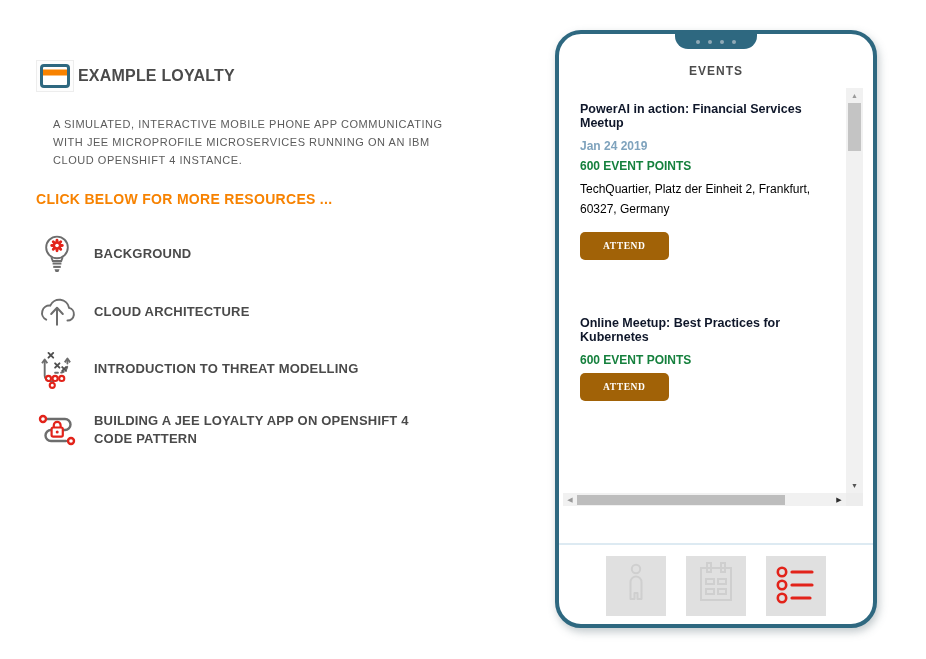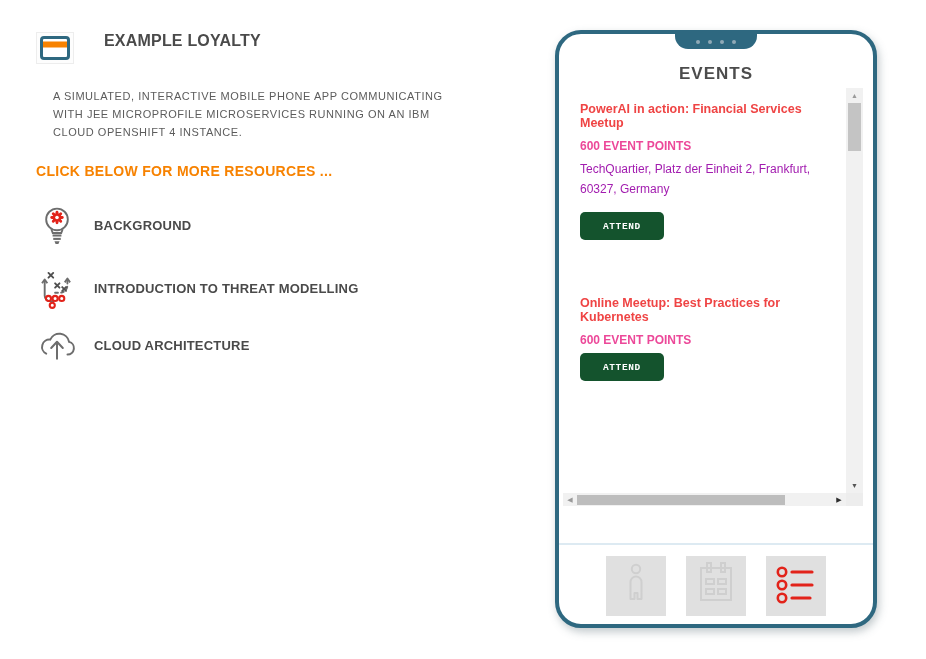--- a/index.html
+++ b/index.html
@@ -1,21 +1,21 @@
 <!DOCTYPE html>
 <html><head>
 <meta charset="utf-8">
 <style>
   * { margin:0; padding:0; box-sizing:border-box; }
   html,body { width:926px; height:659px; background:#ffffff; overflow:hidden;
     font-family:"Liberation Sans", sans-serif; }
 
   
   .left-panel { position:absolute; left:36px; top:32px; width:420px; }
-  .header-row { display:flex; gap:30px; }
+  .header-row { display:flex; align-items:center; gap:4px;margin-top:28px; }
   .card-icon-box { width:38px; height:32px; border:1px solid #ededed; background:#fdfdfd;
     display:flex; align-items:center; justify-content:center; }
   .page-title { font-size:16px; font-weight:bold; color:#4a4a4a; letter-spacing:0.2px; }
   .description { margin-top:23px; width:400px; font-size:11px; color:#5c5c5c;
     letter-spacing:0.55px; line-height:18px;margin-left:17px; }
   .cta { margin-top:22px; font-size:14px; font-weight:bold; color:#F78200; letter-spacing:0.3px; }
   .resources { margin-top:26px; }
   .resource-row { display:flex; align-items:center; gap:16px; margin-bottom:22px; cursor:pointer; }
   .resource-icon { width:42px; display:flex; align-items:center; justify-content:center; flex:0 0 42px; }
   .resource-label { font-size:13px; font-weight:bold; color:#4a4a4a; letter-spacing:0.2px;
@@ -23,34 +23,34 @@
 
   
   .phone { position:absolute; left:555px; top:30px; width:322px; height:598px;
     background:#ffffff; border:4px solid #2e6880; border-radius:26px;
     box-shadow:2px 4px 8px rgba(80,100,110,0.35); }
   .phone-inner { position:absolute; inset:0; border-radius:21px; overflow:hidden; }
   .notch { position:absolute; top:0; left:50%; transform:translateX(-50%);
     width:82px; height:15px; background:#2e6880; border-radius:0 0 13px 13px;
     display:flex; align-items:center; justify-content:center; gap:8px; }
   .notch-dot { width:4px; height:4px; border-radius:50%; background:#8fa9b6; }
-  .screen-title { margin-top:30px; text-align:center; font-size:17px; font-weight:bold;
+  .screen-title { margin-top:30px; text-align:center; font-size:12px; font-weight:bold;
     color:#4c4c4c; letter-spacing:1px; }
 
   
   .scroll-area { position:absolute; left:4px; top:54px; width:300px; height:418px; background:#fff; }
   .events-content { position:absolute; left:0; top:0; right:17px; bottom:13px;
     overflow:hidden; padding:14px 15px 0 17px; }
-  .event-title { font-size:12.5px; font-weight:bold; color:#ef4444; margin-bottom:9px; }
+  .event-title { font-size:12.5px; font-weight:bold; color:#0f172a; margin-bottom:9px; }
   .event-date { font-size:12px; font-weight:bold; color:#7FA3BD; margin-bottom:6px; }
-  .event-points { font-size:12px; font-weight:bold; color:#ec4899; margin-bottom:6px; }
-  .event-address { font-size:12px; color:#a21caf; line-height:20px; margin-bottom:13px; }
-  .attend-btn { background:#14532d; color:#ffffff; border:none; border-radius:5px;
+  .event-points { font-size:12px; font-weight:bold; color:#15803d; margin-bottom:6px; }
+  .event-address { font-size:12px; color:#000000; line-height:20px; margin-bottom:13px; }
+  .attend-btn { background:#a16207; color:#ffffff; border:none; border-radius:5px;
     height:28px; padding:0 23px; font-size:9.5px; font-weight:bold; letter-spacing:0.6px;
-    font-family:Liberation Mono, monospace; cursor:pointer; }
+    font-family:Liberation Serif, serif; cursor:pointer; }
   .event-card { margin-bottom:56px; }
 
   
   .vscrollbar { position:absolute; right:0; top:0; bottom:13px; width:17px; background:#f1f1f1; }
   .v-up, .v-down { position:absolute; left:0; width:17px; height:15px; display:flex;
     align-items:center; justify-content:center; font-size:7px; cursor:pointer; }
   .v-up { top:0; color:#9a9a9a; }
   .v-down { bottom:0; color:#555555; }
   .v-thumb { position:absolute; left:2px; right:2px; top:15px; height:48px; background:#c4c4c4; cursor:grab; }
   .hscrollbar { position:absolute; left:0; right:17px; bottom:0; height:13px; background:#f1f1f1; }
@@ -100,20 +100,31 @@
             <line x1="17" y1="7.4" x2="17" y2="18.6"></line>
             <line x1="11.4" y1="13" x2="22.6" y2="13"></line>
             <line x1="13" y1="9" x2="21" y2="17"></line>
             <line x1="21" y1="9" x2="13" y2="17"></line>
           </g>
           <circle cx="17" cy="13" r="4.6" fill="#e2231a"></circle>
           <circle cx="17" cy="13" r="1.9" fill="#ffffff"></circle>
         </svg>
       </span>
       <span class="resource-label">BACKGROUND</span>
+    </div>
+
+    <div class="resource-row">
+      <span class="resource-icon">
+        <svg width="40" height="30" viewBox="0 0 40 30">
+          <path d="M30.5 23.5 a6.4 6.4 0 0 0 1.6 -12.6 A10 10 0 0 0 13.2 8.6 A7.4 7.4 0 0 0 9.2 22.6" fill="none" stroke="#6d6d6d" stroke-width="2" stroke-linecap="round"></path>
+          <line x1="20" y1="11.5" x2="20" y2="28.5" stroke="#6d6d6d" stroke-width="2"></line>
+          <path d="M14.2 17 L20 10.8 L25.8 17" fill="none" stroke="#6d6d6d" stroke-width="2" stroke-linejoin="round" stroke-linecap="round"></path>
+        </svg>
+      </span>
+      <span class="resource-label">CLOUD ARCHITECTURE</span>
     </div>
 
     <div class="resource-row">
       <span class="resource-icon">
         <svg width="36" height="40" viewBox="0 0 38 42">
           <path d="M6 13 v15 a6 6 0 0 0 6 6 h3" fill="none" stroke="#6d6d6d" stroke-width="2" stroke-linecap="round"></path>
           <path d="M3.2 15 L6 11 L8.8 15" fill="none" stroke="#6d6d6d" stroke-width="2" stroke-linejoin="round"></path>
           <path d="M17 25 h5 a8 8 0 0 0 8 -8 V13" fill="none" stroke="#6d6d6d" stroke-width="2" stroke-dasharray="3,3.4" stroke-linecap="round"></path>
           <path d="M27.2 14 L30 10 L32.8 14" fill="none" stroke="#6d6d6d" stroke-width="2" stroke-linejoin="round"></path>
           <g stroke="#4f4f4f" stroke-width="2" stroke-linecap="round">
@@ -130,29 +141,31 @@
             <circle cx="24" cy="31" r="2.7"></circle>
             <circle cx="14" cy="38.2" r="2.7"></circle>
           </g>
         </svg>
       </span>
       <span class="resource-label">INTRODUCTION TO THREAT MODELLING</span>
     </div>
 
     <div class="resource-row">
       <span class="resource-icon">
-        <svg width="40" height="30" viewBox="0 0 40 30">
-          <path d="M30.5 23.5 a6.4 6.4 0 0 0 1.6 -12.6 A10 10 0 0 0 13.2 8.6 A7.4 7.4 0 0 0 9.2 22.6" fill="none" stroke="#6d6d6d" stroke-width="2" stroke-linecap="round"></path>
-          <line x1="20" y1="11.5" x2="20" y2="28.5" stroke="#6d6d6d" stroke-width="2"></line>
-          <path d="M14.2 17 L20 10.8 L25.8 17" fill="none" stroke="#6d6d6d" stroke-width="2" stroke-linejoin="round" stroke-linecap="round"></path>
-        </svg>
-      </span>
-      <span class="resource-label">CLOUD ARCHITECTURE</span>
-    </div>
-
+        <svg width="38" height="38" viewBox="0 0 38 38">
+          <path d="M9 8 H27 a5.5 5.5 0 0 1 0 11 H13 a5.5 5.5 0 0 0 0 11 H28" fill="none" stroke="#6d6d6d" stroke-width="2.4" stroke-linecap="round"></path>
+          <circle cx="5" cy="8" r="3" fill="#ffffff" stroke="#e2231a" stroke-width="2.4"></circle>
+          <circle cx="33" cy="30" r="3" fill="#ffffff" stroke="#e2231a" stroke-width="2.4"></circle>
+          <path d="M15.8 16.5 v-2.3 a3.4 3.4 0 0 1 6.8 0 V16.5" fill="none" stroke="#e2231a" stroke-width="2.2"></path>
+          <rect x="13.6" y="16.5" width="11.2" height="9.2" rx="1.6" fill="#ffffff" stroke="#e2231a" stroke-width="2.2"></rect>
+          <circle cx="19.2" cy="21" r="1.5" fill="#e2231a"></circle>
+        </svg>
+      </span>
+      <span class="resource-label">BUILDING A JEE LOYALTY APP ON OPENSHIFT 4 CODE PATTERN</span>
+    </div>
 
   </div>
 </div>
 
 <div class="phone">
   <div class="phone-inner">
 
     <div class="notch">
       <div class="notch-dot"></div>
       <div class="notch-dot"></div>
@@ -160,20 +173,21 @@
       <div class="notch-dot"></div>
     </div>
 
     <div class="screen-title">EVENTS</div>
 
     <div class="scroll-area">
       <div class="events-content">
 
         <div class="event-card">
           <div class="event-title">PowerAI in action: Financial Services Meetup</div>
+          <div class="event-date">Jan 24 2019</div>
           <div class="event-points">600 EVENT POINTS</div>
           <div class="event-address">TechQuartier, Platz der Einheit 2, Frankfurt, 60327, Germany</div>
           <button class="attend-btn">ATTEND</button>
         </div>
 
         <div class="event-card">
           <div class="event-title">Online Meetup: Best Practices for Kubernetes</div>
           <div class="event-points">600 EVENT POINTS</div>
           <button class="attend-btn">ATTEND</button>
         </div>

